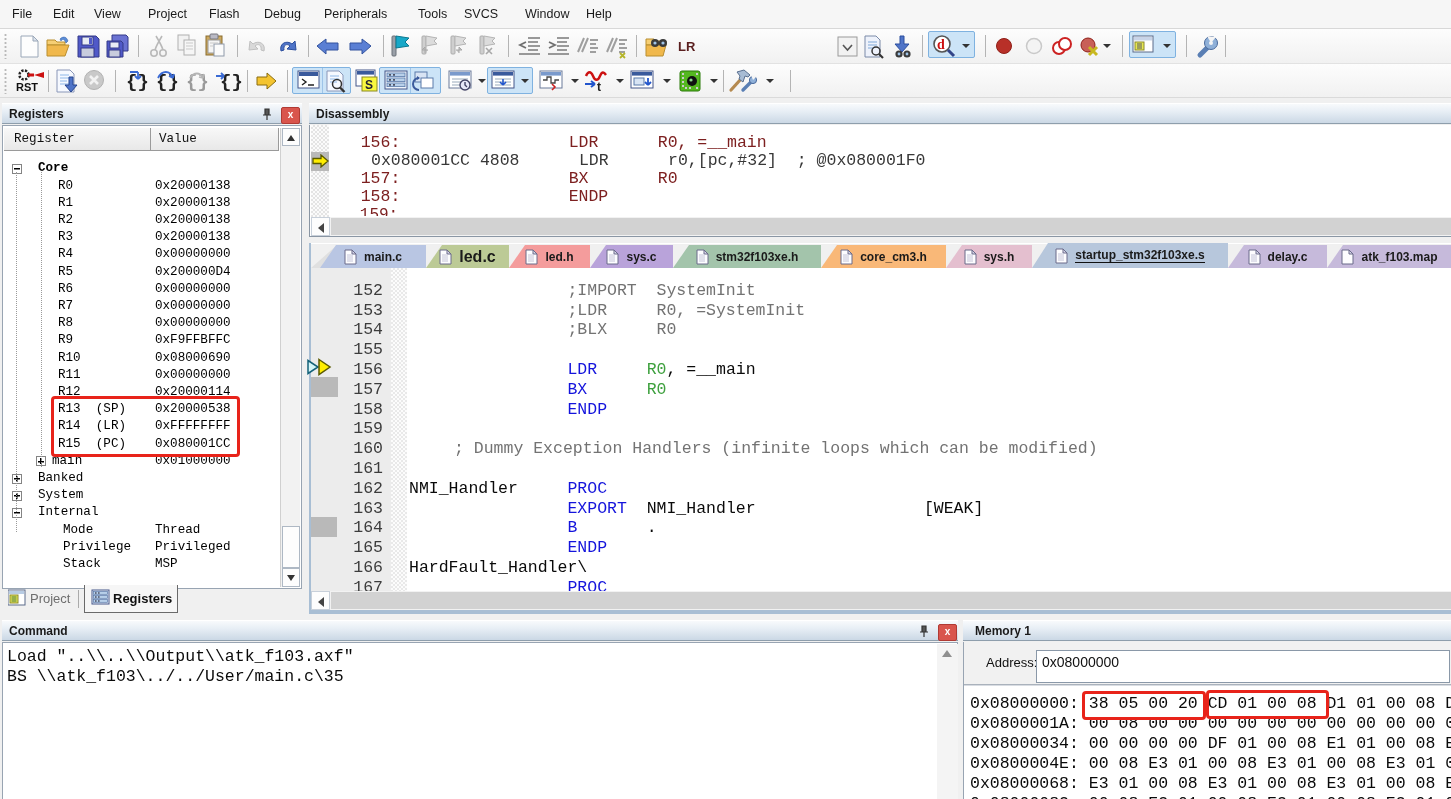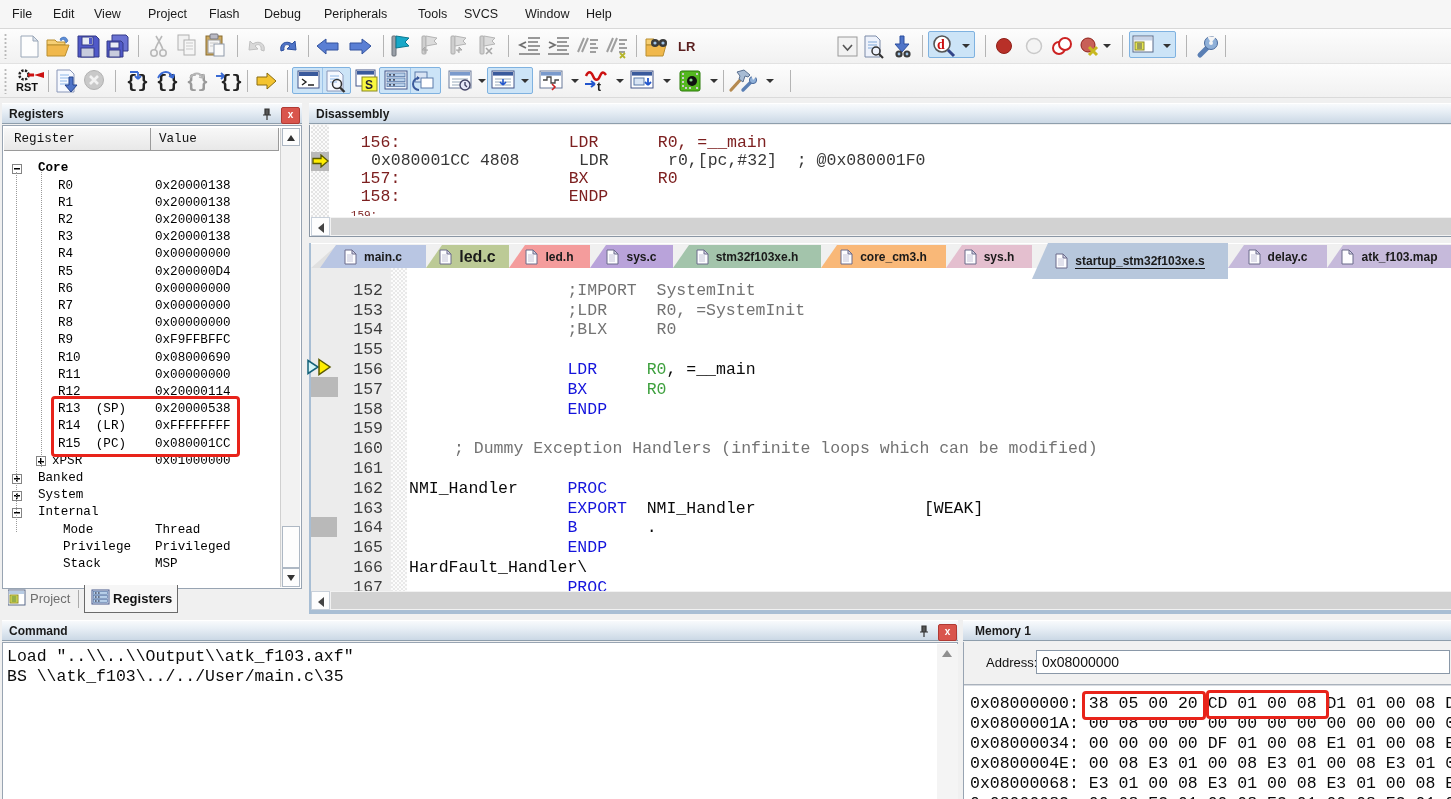--- a/index.html
+++ b/index.html
@@ -445,21 +445,21 @@
 <div class="rr" style="top:128.8px;"><span class="abs" style="left:54px;">R6</span><span class="abs" style="left:151px;">0x00000000</span></div>
 <div class="rr" style="top:146.0px;"><span class="abs" style="left:54px;">R7</span><span class="abs" style="left:151px;">0x00000000</span></div>
 <div class="rr" style="top:163.2px;"><span class="abs" style="left:54px;">R8</span><span class="abs" style="left:151px;">0x00000000</span></div>
 <div class="rr" style="top:180.4px;"><span class="abs" style="left:54px;">R9</span><span class="abs" style="left:151px;">0xF9FFBFFC</span></div>
 <div class="rr" style="top:197.6px;"><span class="abs" style="left:54px;">R10</span><span class="abs" style="left:151px;">0x08000690</span></div>
 <div class="rr" style="top:214.8px;"><span class="abs" style="left:54px;">R11</span><span class="abs" style="left:151px;">0x00000000</span></div>
 <div class="rr" style="top:232.0px;"><span class="abs" style="left:54px;">R12</span><span class="abs" style="left:151px;">0x20000114</span></div>
 <div class="rr" style="top:249.2px;"><span class="abs" style="left:54px;">R13&nbsp;&nbsp;(SP)</span><span class="abs" style="left:151px;">0x20000538</span></div>
 <div class="rr" style="top:266.4px;"><span class="abs" style="left:54px;">R14&nbsp;&nbsp;(LR)</span><span class="abs" style="left:151px;">0xFFFFFFFF</span></div>
 <div class="rr" style="top:283.6px;"><span class="abs" style="left:54px;">R15&nbsp;&nbsp;(PC)</span><span class="abs" style="left:151px;">0x080001CC</span></div>
-<div class="rr" style="top:300.8px;"><span class="tbox bp" style="left:32px;"></span><span class="abs" style="left:48px;">xPSR</span><span class="abs" style="left:151px;">0x01000000</span></div>
+<div class="rr" style="top:300.8px;"><span class="tbox bp" style="left:32px;"></span><span class="abs" style="left:48px;">main</span><span class="abs" style="left:151px;">0x01000000</span></div>
 <div class="rr" style="top:335.2px;"><span class="tbox bp" style="left:8px;"></span><span class="abs" style="left:34px;">System</span></div>
 <div class="rr" style="top:318.0px;"><span class="tbox bp" style="left:8px;"></span><span class="abs" style="left:34px;">Banked</span></div>
 <div class="rr" style="top:369.6px;"><span class="abs" style="left:59px;">Mode</span><span class="abs" style="left:151px;">Thread</span></div>
 <div class="rr" style="top:352.4px;"><span class="tbox bm" style="left:8px;"></span><span class="abs" style="left:34px;">Internal</span></div>
 <div class="rr" style="top:386.8px;"><span class="abs" style="left:59px;">Privilege</span><span class="abs" style="left:151px;">Privileged</span></div>
 <div class="rr" style="top:404.0px;"><span class="abs" style="left:59px;">Stack</span><span class="abs" style="left:151px;">MSP</span></div>
 </div>
 
 <div class="abs" style="left:16px;top:172px;width:1px;height:360px;border-left:1px dotted #9a9a9a;"></div>
 <div class="abs" style="left:41px;top:172px;width:1px;height:295px;border-left:1px dotted #9a9a9a;"></div>
@@ -500,21 +500,21 @@
 <div class="abs" style="left:309px;top:125px;width:1142px;height:112px;background:#fff;border-left:1px solid #8a96a4;border-bottom:1px solid #8a96a4;box-sizing:border-box;">
  <div class="checker abs" style="left:1px;top:0;width:18px;height:92px;"></div>
  <div class="abs" style="left:1px;top:27px;width:18px;height:19px;background:#b9b9b9;"></div>
  <svg class="abs" style="left:2px;top:29px;" width="17" height="14">
       <path d="M1 4.5 h8 V1 l7 6 -7 6 v-3.5 h-8 z" fill="#ffee00" stroke="#5a5a00" stroke-width="1.3"></path>
     </svg>
  <div class="mono abs" style="left:21px;top:9px;font-size:16.5px;line-height:18px;color:#7d2020;">   156:                 LDR      R0, =__main</div>
  <div class="mono abs" style="left:21px;top:27px;font-size:16.5px;line-height:18px;color:#383838;margin-left:40px;">0x080001CC 4808      LDR      r0,[pc,#32]  ; @0x080001F0</div>
  <div class="mono abs" style="left:21px;top:45px;font-size:16.5px;line-height:18px;color:#7d2020;">   157:                 BX       R0</div>
  <div class="mono abs" style="left:21px;top:63px;font-size:16.5px;line-height:18px;color:#7d2020;">   158:                 ENDP</div>
- <div class="mono abs" style="left:21px;top:81px;font-size:11px;line-height:18px;color:#7d2020;overflow:hidden;height:10px;">   159:</div>
+ <div class="mono abs" style="left:21px;top:81px;font-size:16px;line-height:18px;color:#7d2020;overflow:hidden;height:10px;">   159:</div>
 
  <div class="abs" style="left:1px;top:92px;width:1141px;height:19px;background:#f2f2f2;">
   <div class="abs" style="left:0;top:0;width:19px;height:19px;background:#fdfdfd;border:1px solid #c8d0da;box-sizing:border-box;">
         <div class="abs" style="left:6px;top:4.5px;width:0;height:0;border-top:5px solid transparent;border-bottom:5px solid transparent;border-right:6px solid #444;"></div>
       </div>
   <div class="abs" style="left:20px;top:1px;width:1125px;height:17px;background:#d2d2d2;"></div>
  </div>
 </div>
 
 <div class="abs" style="left:309px;top:243px;width:1142px;height:25px;background:#f0f0f0;border-top:1px solid #fff;box-sizing:border-box;"></div>
@@ -582,21 +582,21 @@
 <div class="abs" style="left:946px;top:245px;width:86px;height:23px;background:#e4bfcf;clip-path:polygon(16px 0,100% 0,100% 100%,0 100%);z-index:3;display:flex;align-items:center;justify-content:center;box-sizing:border-box;">
     <svg width="13" height="16" style="margin-right:7px;">
       <path d="M1 1 h7 l4 4 v10 H1 z" fill="#fdfdff" stroke="#6a6a8a"></path>
       <path d="M8 1 l4 4 h-4 z" fill="#d8d8ea" stroke="#6a6a8a"></path>
       <g stroke="#c4c4d8" stroke-width="1">
         <path d="M3 6h6M3 8h6M3 10h6M3 12h6"></path>
       </g>
     </svg>
     <span style="font-size:12px;font-weight:700;color:#1a1a1a;">sys.h</span>
   </div>
-<div class="abs" style="left:1032px;top:243px;width:196px;height:36px;background:#b7c7dc;clip-path:polygon(16px 0,100% 0,100% 100%,0 100%);z-index:5;display:flex;align-items:center;justify-content:center;box-sizing:border-box;">
+<div class="abs" style="left:1032px;top:243px;width:196px;height:25px;background:#b7c7dc;clip-path:polygon(16px 0,100% 0,100% 100%,0 100%);z-index:5;display:flex;align-items:center;justify-content:center;box-sizing:border-box;">
     <svg width="13" height="16" style="margin-right:7px;">
       <path d="M1 1 h7 l4 4 v10 H1 z" fill="#fdfdff" stroke="#6a6a8a"></path>
       <path d="M8 1 l4 4 h-4 z" fill="#d8d8ea" stroke="#6a6a8a"></path>
       <g stroke="#c4c4d8" stroke-width="1">
         <path d="M3 6h6M3 8h6M3 10h6M3 12h6"></path>
       </g>
     </svg>
     <span style="font-size:12px;font-weight:700;color:#1a1a1a;border-bottom:1.5px solid #111;">startup_stm32f103xe.s</span>
   </div>
 <div class="abs" style="left:1228px;top:245px;width:99px;height:23px;background:#c6badb;clip-path:polygon(16px 0,100% 0,100% 100%,0 100%);z-index:3;display:flex;align-items:center;justify-content:center;box-sizing:border-box;">
@@ -679,21 +679,21 @@
  <div class="mono abs" style="left:4px;top:4px;font-size:16.5px;line-height:20px;color:#0a0a0a;">Load "..\\..\\Output\\atk_f103.axf"
 BS \\atk_f103\../../User/main.c\35</div>
  <div class="abs" style="left:934px;top:1px;width:21px;height:155px;background:#f4f4f4;">
   <div class="abs" style="left:5px;top:6px;width:0;height:0;border-left:5.5px solid transparent;border-right:5.5px solid transparent;border-bottom:7px solid #8f8f8f;"></div>
  </div>
 </div>
 
 <div class="titlebar" style="left:963px;top:620px;width:488px;padding-left:12px;">Memory 1</div>
 <div class="abs" style="left:963px;top:642px;width:488px;height:157px;background:#f1f1f1;border-left:1px solid #98a4b2;box-sizing:border-box;">
  <div class="abs" style="left:22px;top:13px;font-size:13px;color:#111;">Address:</div>
- <div class="abs" style="left:72px;top:8px;width:414px;height:24px;background:#fff;border:1px solid #8a98a8;box-sizing:border-box;font-size:14px;line-height:22px;padding-left:5px;color:#111;">0x08000000</div>
+ <div class="abs" style="left:72px;top:8px;width:414px;height:33px;background:#fff;border:1px solid #8a98a8;box-sizing:border-box;font-size:14px;line-height:22px;padding-left:5px;color:#111;">0x08000000</div>
  <div class="abs" style="left:0;top:42px;width:488px;height:2px;background:#d8dce2;border-top:1px solid #aab2bc;"></div>
  <div class="abs" style="left:0;top:44px;width:488px;height:113px;background:#fff;overflow:hidden;">
   <div class="mono abs" style="left:6px;top:8px;font-size:16.5px;line-height:20px;color:#0a0a0a;">0x08000000: 38 05 00 20 CD 01 00 08 D1 01 00 08 D3 01 00 08
 0x0800001A: 00 08 00 00 00 00 00 00 00 00 00 00 00 00 00 00 00
 0x08000034: 00 00 00 00 DF 01 00 08 E1 01 00 08 E3 01 00 08 E3
 0x0800004E: 00 08 E3 01 00 08 E3 01 00 08 E3 01 00 08 E3 01 00
 0x08000068: E3 01 00 08 E3 01 00 08 E3 01 00 08 E3 01 00 08 E3
 0x08000082: 00 08 E3 01 00 08 E3 01 00 08 E3 01 00 08 E3 01 00</div>
  </div>
 </div>

